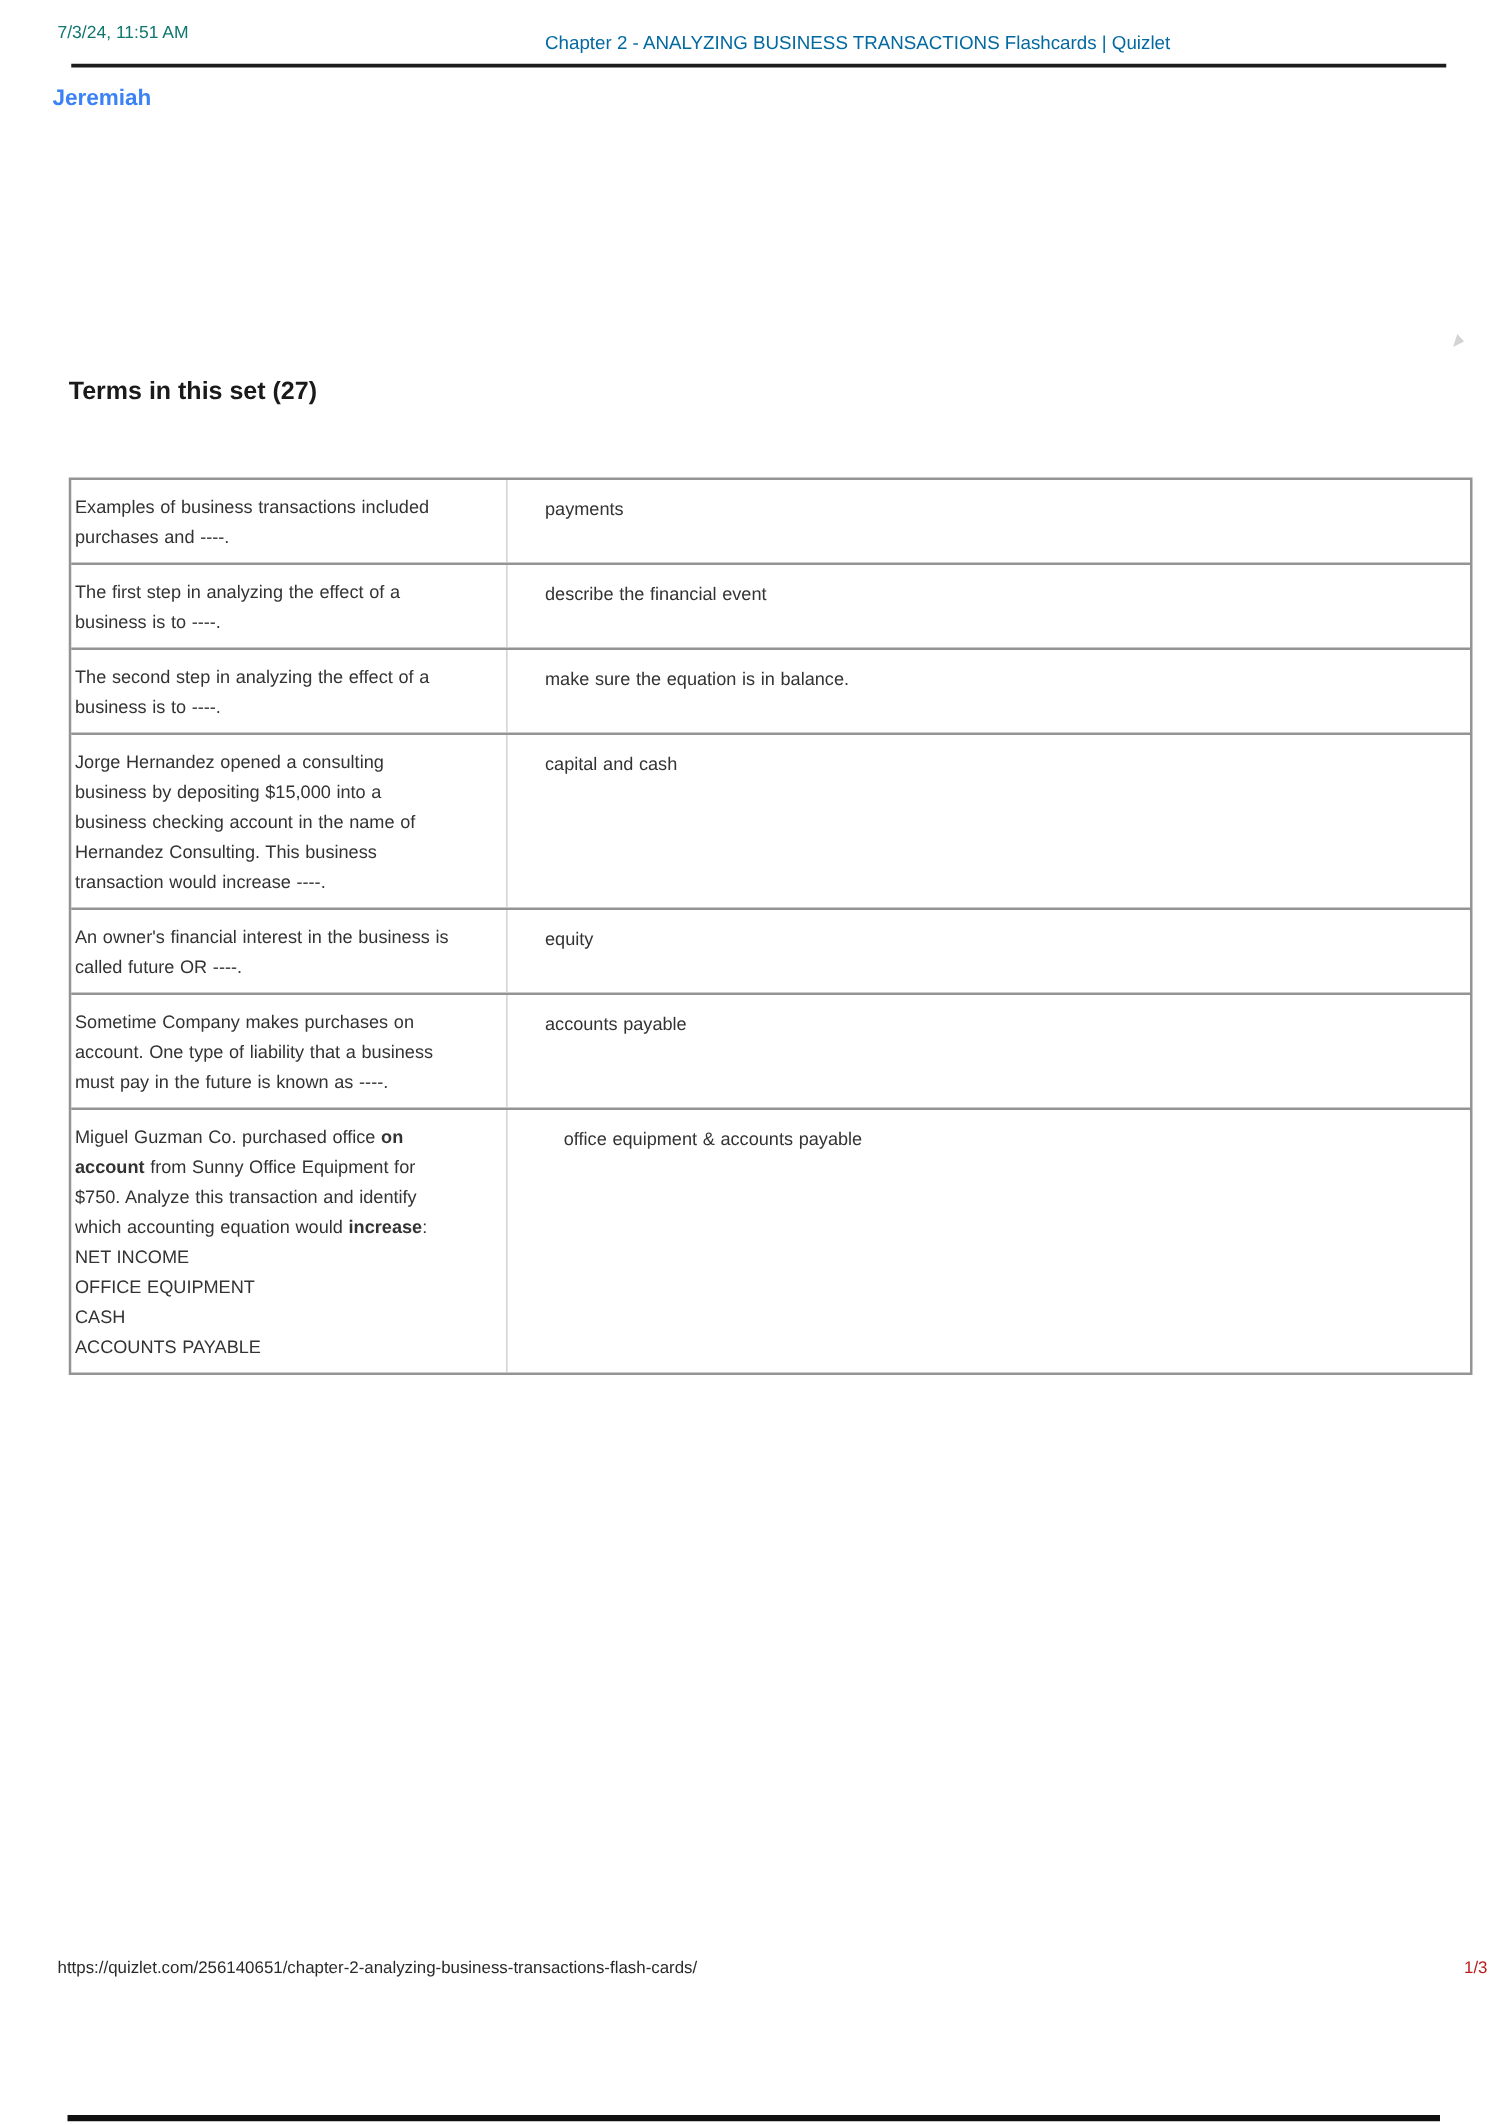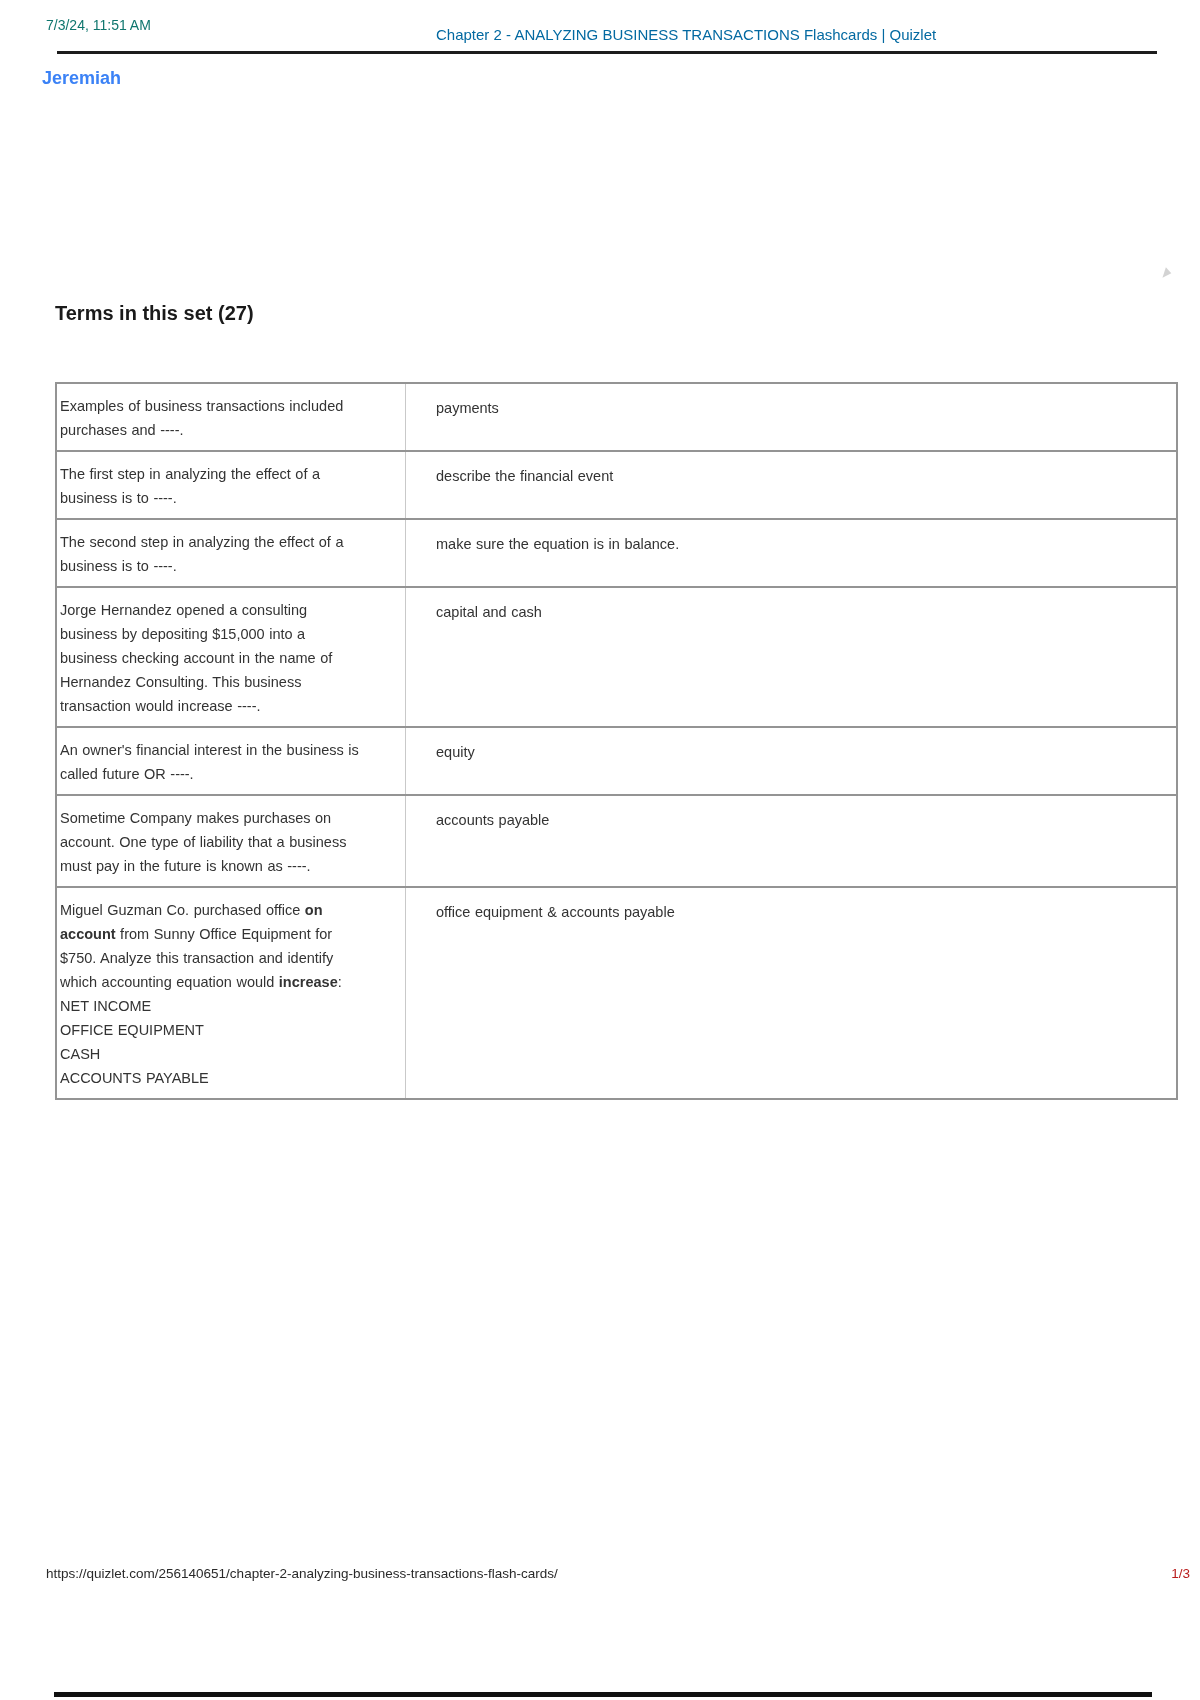--- a/index.html
+++ b/index.html
@@ -37,21 +37,21 @@
   }
 
   .terms-table {
     position:absolute; left:55px; top:350px;
     width:1123px; box-sizing:border-box;
     border:2px solid #949494;
     background:#fff;
     margin-top:32px;
   }
   .card-row { display:flex; border-bottom:2px solid #949494; }
-  .card-row:last-child { border-bottom:none; }
+  .card-row:last-child { border-bottom:none;gap:15px; }
   .term-cell {
     width:349px; box-sizing:border-box;
     border-right:1px solid #c9c9c9;
     padding:10px 30px 8px 3px;
   }
   .def-cell {
     flex:1; box-sizing:border-box;
     padding:12px 10px 8px 30px;
   }
   .cell-text {

